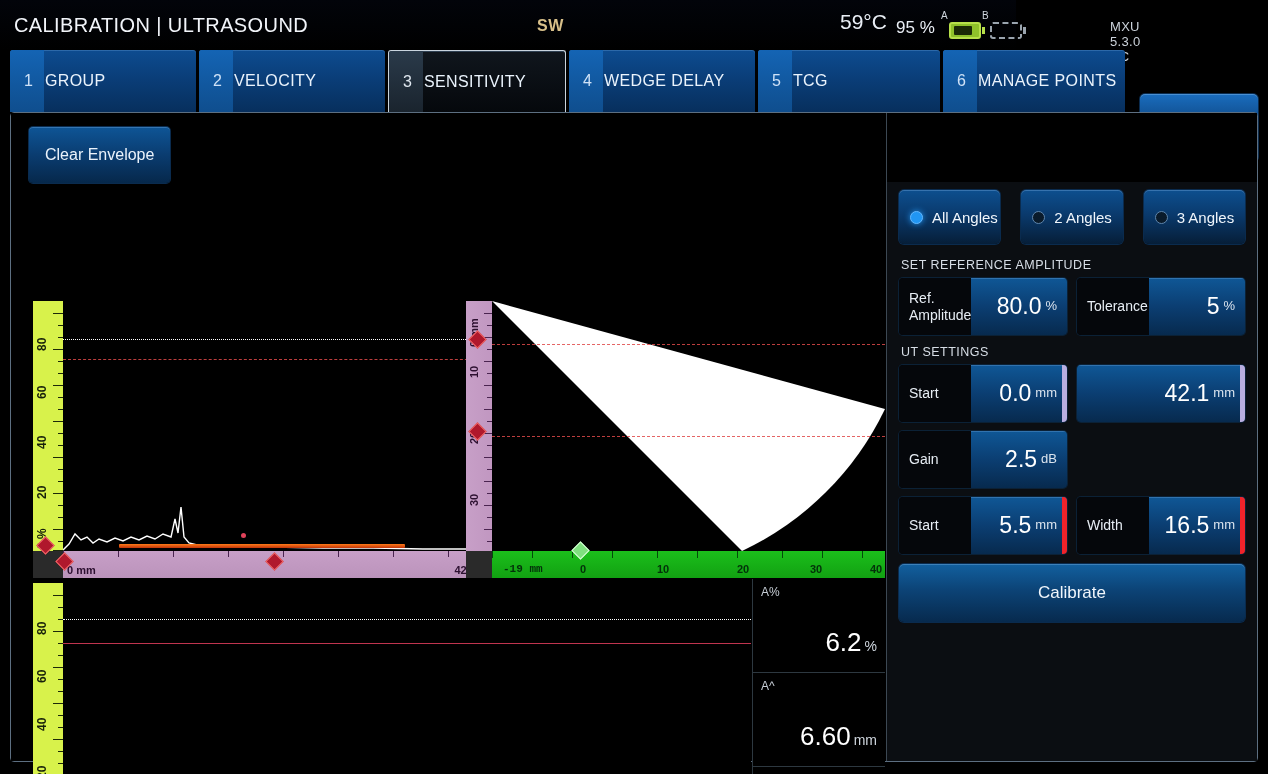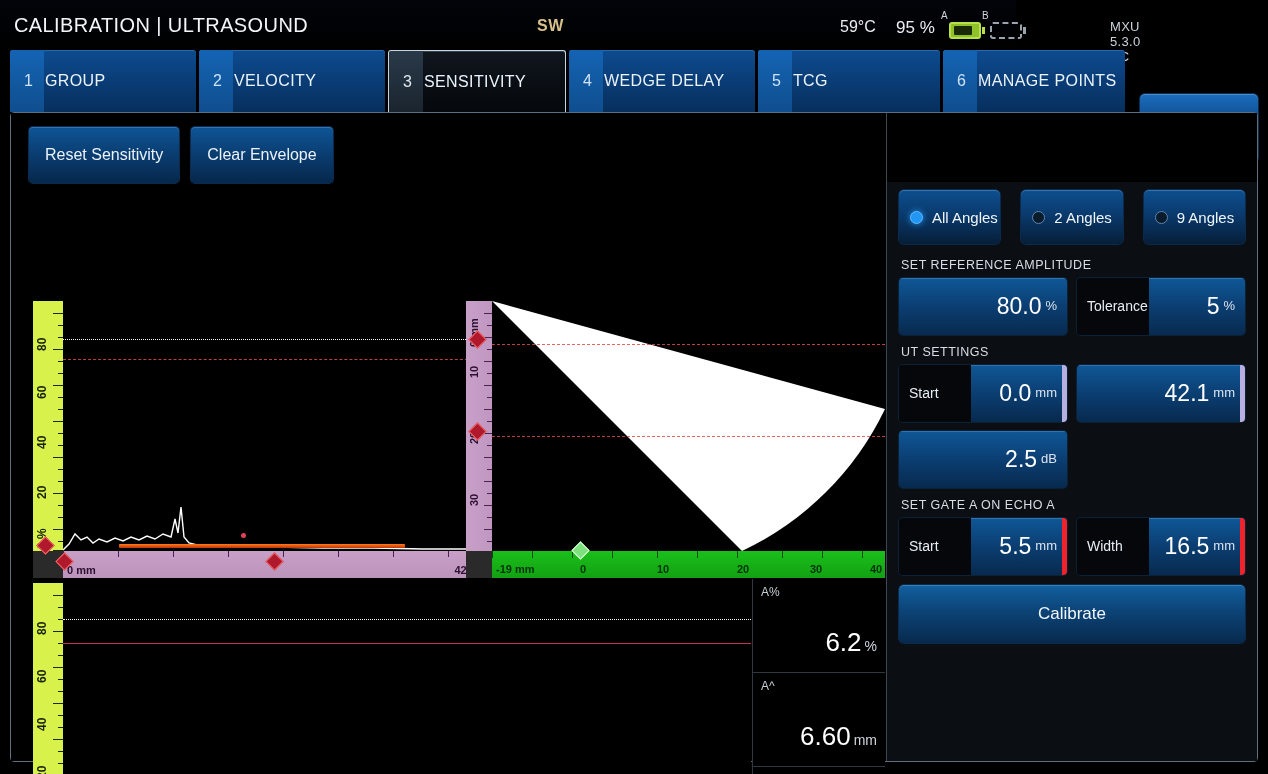--- a/index.html
+++ b/index.html
@@ -19,21 +19,21 @@
   }
   .sb-title {
     position: absolute; left: 14px; top: 14px;
     font-size: 20px; letter-spacing: .4px; color: #f2f5fa; font-weight: 400;
     white-space: nowrap;
   }
   .sb-sw {
     position: absolute; left: 537px; top: 17px;
     font-size: 16px; color: #d8c08a; font-weight: 600; letter-spacing: .5px;
   }
-  .sb-temp { position: absolute; left: 840px; top: 18px; font-size: 16px; color: #e9eef5; }
+  .sb-temp { position: absolute; left: 840px; top: 10px; font-size: 21px; color: #e9eef5; }
   .sb-batpct { position: absolute; left: 896px; top: 18px; font-size: 17px; color: #e9eef5; }
   .batt { position: absolute; top: 14px; }
   .batt .blabel { position: absolute; top: -4px; left: 0; font-size: 10px; color: #cfd6de; }
   .batt-a { left: 941px; }
   .batt-b { left: 982px; }
   .batt-body {
     position: absolute; top: 8px; left: 8px; width: 32px; height: 17px;
     border-radius: 3px;
   }
   .batt-a .batt-body { border: 2px solid #b7e04a; background:#8fc12a; }
@@ -285,21 +285,20 @@
       <div class="tlabel">MANAGE POINTS</div>
     </div>
     <div class="btn-done">Done</div>
   </div>
 
   <div class="mainframe">
 
     <div class="leftpane">
 
       <div class="actionbar">
-        <div class="abtn">Reset Sensitivity</div>
         <div class="abtn">Clear Envelope</div>
       </div>
 
       <div class="ascan">
         <div class="vruler">
           <div class="vlab" style="top:248px;">0 %</div>
           <div class="vlab" style="top:198px;">20</div>
           <div class="vlab" style="top:148px;">40</div>
           <div class="vlab" style="top:98px;">60</div>
           <div class="vlab" style="top:50px;">80</div>
@@ -401,21 +400,21 @@
           <div class="tick" style="left:0"></div>
             <div class="tick" style="left:40px"></div>
           <div class="tick" style="left:80px"></div>
             <div class="tick" style="left:120px"></div>
           <div class="tick" style="left:165px"></div>
             <div class="tick" style="left:205px"></div>
           <div class="tick" style="left:245px"></div>
             <div class="tick" style="left:290px"></div>
           <div class="tick" style="left:330px"></div>
             <div class="tick" style="left:370px"></div>
-          <div class="hlab" style="left:4px;">-19 mm</div>
+          <div class="hlab" style="left:11px;font-family:Liberation Mono, monospace;">-19 mm</div>
           <div class="hlab" style="left:88px;">0</div>
           <div class="hlab" style="left:165px;">10</div>
           <div class="hlab" style="left:245px;">20</div>
           <div class="hlab" style="left:318px;">30</div>
           <div class="hlab" style="left:378px;">40</div>
           <div class="diamond" style="left:82px; top:-7px; background:#7fe07f; border-color:#d8ffd8;"></div>
         </div>
       </div>
 
       <div class="bchart">
@@ -483,27 +482,28 @@
           <div class="radio-btn sel">
             <div class="radio-dot"></div>
             <span>All Angles</span>
           </div>
           <div class="radio-btn">
             <div class="radio-dot"></div>
             <span>2 Angles</span>
           </div>
           <div class="radio-btn">
             <div class="radio-dot"></div>
-            <span>9 Angles</span>
+            <span>3 Angles</span>
           </div>
         </div>
 
         <div class="section-label" style="margin-top:14px;">SET REFERENCE AMPLITUDE</div>
         <div class="field-row">
           <div class="field">
+            <div class="f-name">Ref. Amplitude</div>
             <div class="f-val">
               <span class="f-num">80.0</span>
               <span class="f-unit">%</span>
             </div>
           </div>
           <div class="field">
             <div class="f-name">Tolerance</div>
             <div class="f-val">
               <span class="f-num">5</span>
               <span class="f-unit">%</span>
@@ -524,29 +524,29 @@
           <div class="field">
             <div class="f-val">
               <span class="f-num">42.1</span>
               <span class="f-unit">mm</span>
             </div>
             <div class="edge purple"></div>
           </div>
         </div>
         <div class="field-row">
           <div class="field">
+            <div class="f-name">Gain</div>
             <div class="f-val">
               <span class="f-num">2.5</span>
               <span class="f-unit">dB</span>
             </div>
           </div>
           <div style="flex:1;"></div>
         </div>
 
-        <div class="section-label" style="margin-top:10px;">SET GATE A ON ECHO A</div>
         <div class="field-row">
           <div class="field">
             <div class="f-name">Start</div>
             <div class="f-val">
               <span class="f-num">5.5</span>
               <span class="f-unit">mm</span>
             </div>
             <div class="edge red"></div>
           </div>
           <div class="field">

